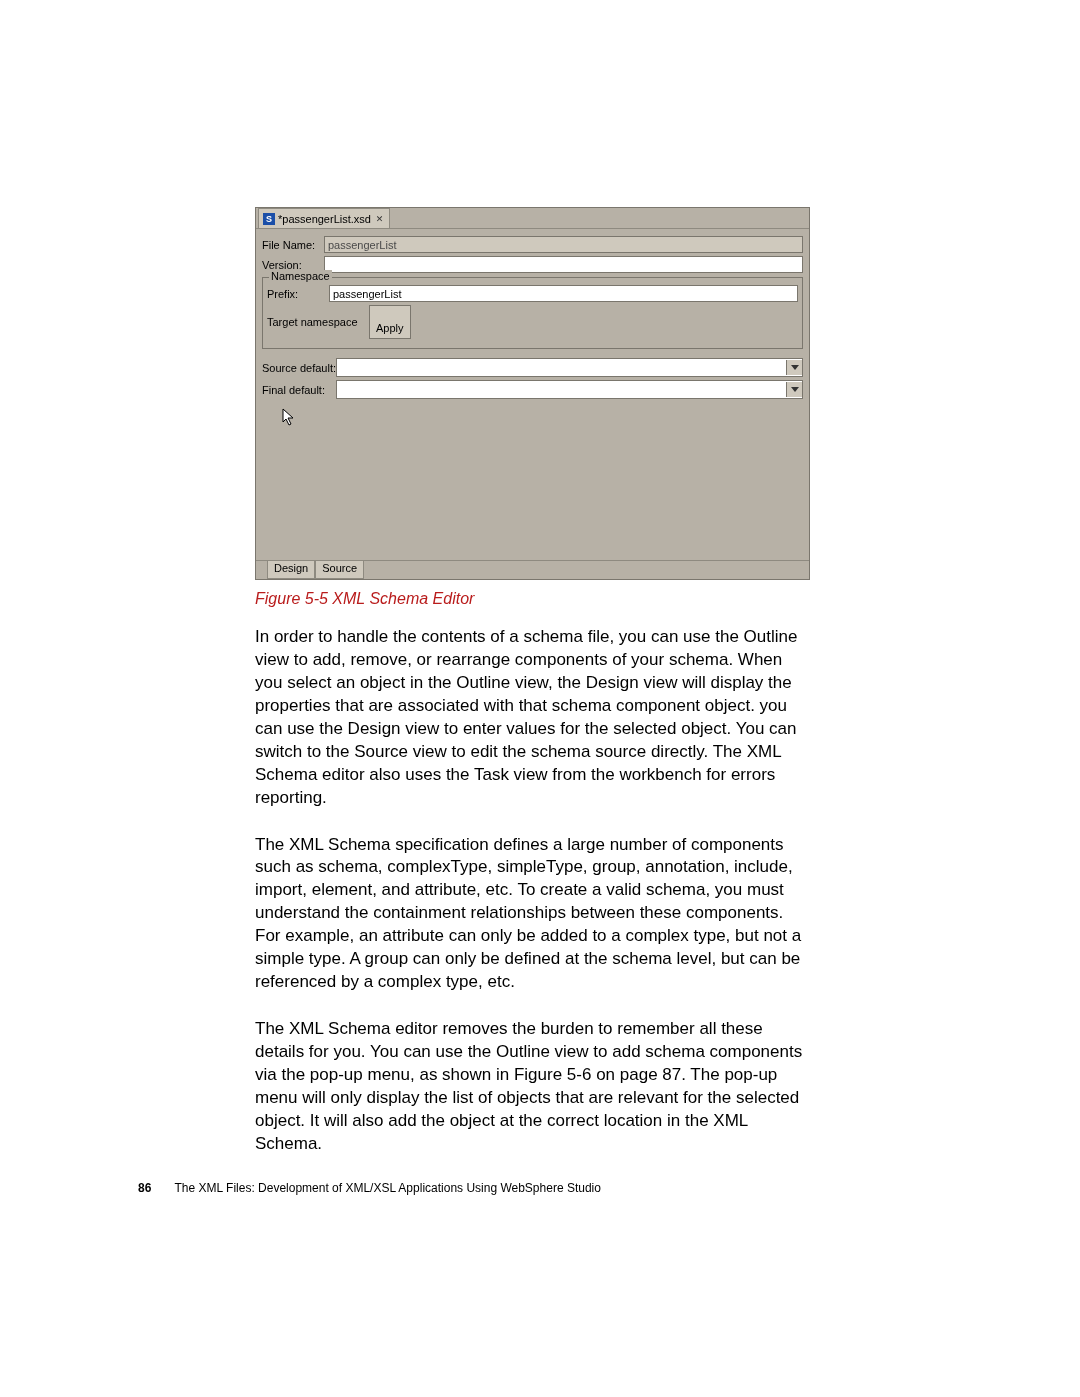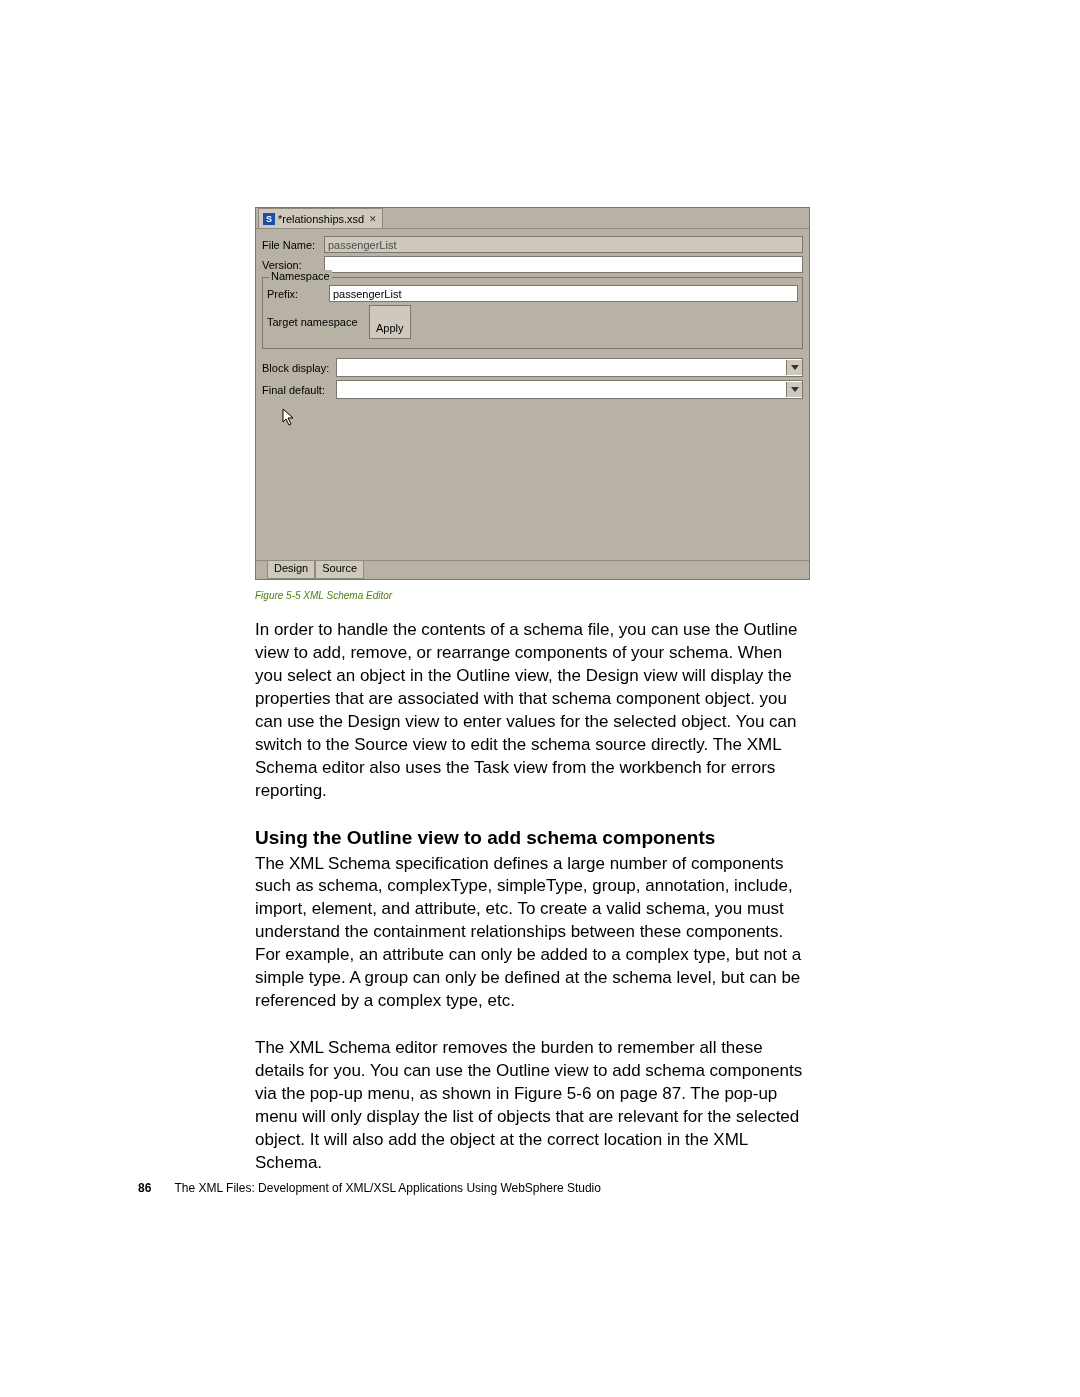--- a/index.html
+++ b/index.html
@@ -24,37 +24,37 @@
 .col{flex:1}
 .sel{flex:1;height:17px;border:1px solid #7a766d;background:#fff;display:flex;align-items:center;justify-content:flex-end}
 .sel .dd{width:15px;height:15px;border-left:1px solid #7a766d;background:#cfc9bd;display:flex;align-items:center;justify-content:center}
 .dd .tri{width:0;height:0;border-left:4px solid transparent;border-right:4px solid transparent;border-top:5px solid #333}
 .cursor{margin:6px 0 2px 20px}
 .cursor svg{display:block}
 .bottom-tabs{display:flex;height:18px;border-top:1px solid #8e8a80;background:#b7b1a6;padding-left:11px}
 .btab{padding:1px 6px;border:1px solid #8e8a80;border-top:none;background:#cfc9bd;font-size:11px}
 .spacer{height:130px}
 
-.caption{font-style:italic;font-size:10px;margin:10px 0 18px 0;color:#4d7c0f}
+.caption{font-style:italic;font-size:16px;margin:10px 0 18px 0;color:#b91c1c}
 .bodytext{font-size:17px;line-height:1.35;margin:0 0 24px 0}
 .h3{font-size:19px;font-weight:bold;margin:0 0 4px 0}
 .footer{position:absolute;left:138px;top:1181px;font-size:12px}
 .footer .pnum{font-weight:bold;margin-right:20px}
 </style>
 </head>
 <body>
 
 <div class="page">
   <div class="content">
 
     <div class="editor">
       <div class="tabstrip">
         <div class="tab">
           <span class="icon">S</span>
-          <span>*relationships.xsd</span>
+          <span>*passengerList.xsd</span>
           <span class="close">✕</span>
         </div>
       </div>
 
       <div class="formarea">
         <div class="row">
           <span class="lbl">File Name:</span>
           <input class="inp" disabled="" value="passengerList" style="">
         </div>
         <div class="row">
@@ -70,21 +70,21 @@
           </div>
           <div class="row">
             <span class="lbl" style="width:102px">Target namespace</span>
             <button class="btn">Apply</button>
           </div>
         </div>
 
         <div class="twocol">
           <div class="col">
             <div class="row">
-              <span class="lbl" style="width:74px">Block display:</span>
+              <span class="lbl" style="width:74px">Source default:</span>
               <div class="sel">
                   <div class="dd">
                     <div class="tri"></div>
                   </div>
                 </div>
             </div>
             <div class="row">
               <span class="lbl" style="width:74px">Final default:</span>
               <div class="sel">
                   <div class="dd">
@@ -106,21 +106,20 @@
       <div class="bottom-tabs">
         <div class="btab">Design</div>
         <div class="btab">Source</div>
       </div>
     </div>
 
     <div class="caption">Figure 5-5   XML Schema Editor</div>
 
     <p class="bodytext">In order to handle the contents of a schema file, you can use the Outline view to add, remove, or rearrange components of your schema. When you select an object in the Outline view, the Design view will display the properties that are associated with that schema component object. you can use the Design view to enter values for the selected object. You can switch to the Source view to edit the schema source directly. The XML Schema editor also uses the Task view from the workbench for errors reporting.</p>
 
-    <div class="h3">Using the Outline view to add schema components</div>
     <p class="bodytext">The XML Schema specification defines a large number of components such as schema, complexType, simpleType, group, annotation, include, import, element, and attribute, etc. To create a valid schema, you must understand the containment relationships between these components. For example, an attribute can only be added to a complex type, but not a simple type. A group can only be defined at the schema level, but can be referenced by a complex type, etc.</p>
     <p class="bodytext">The XML Schema editor removes the burden to remember all these details for you. You can use the Outline view to add schema components via the pop-up menu, as shown in Figure 5-6 on page 87. The pop-up menu will only display the list of objects that are relevant for the selected object. It will also add the object at the correct location in the XML Schema.</p>
   </div>
 
   <div class="footer">
     <span class="pnum">86</span>
     <span>The XML Files:   Development of XML/XSL Applications Using WebSphere Studio</span>
   </div>
 </div>
 

